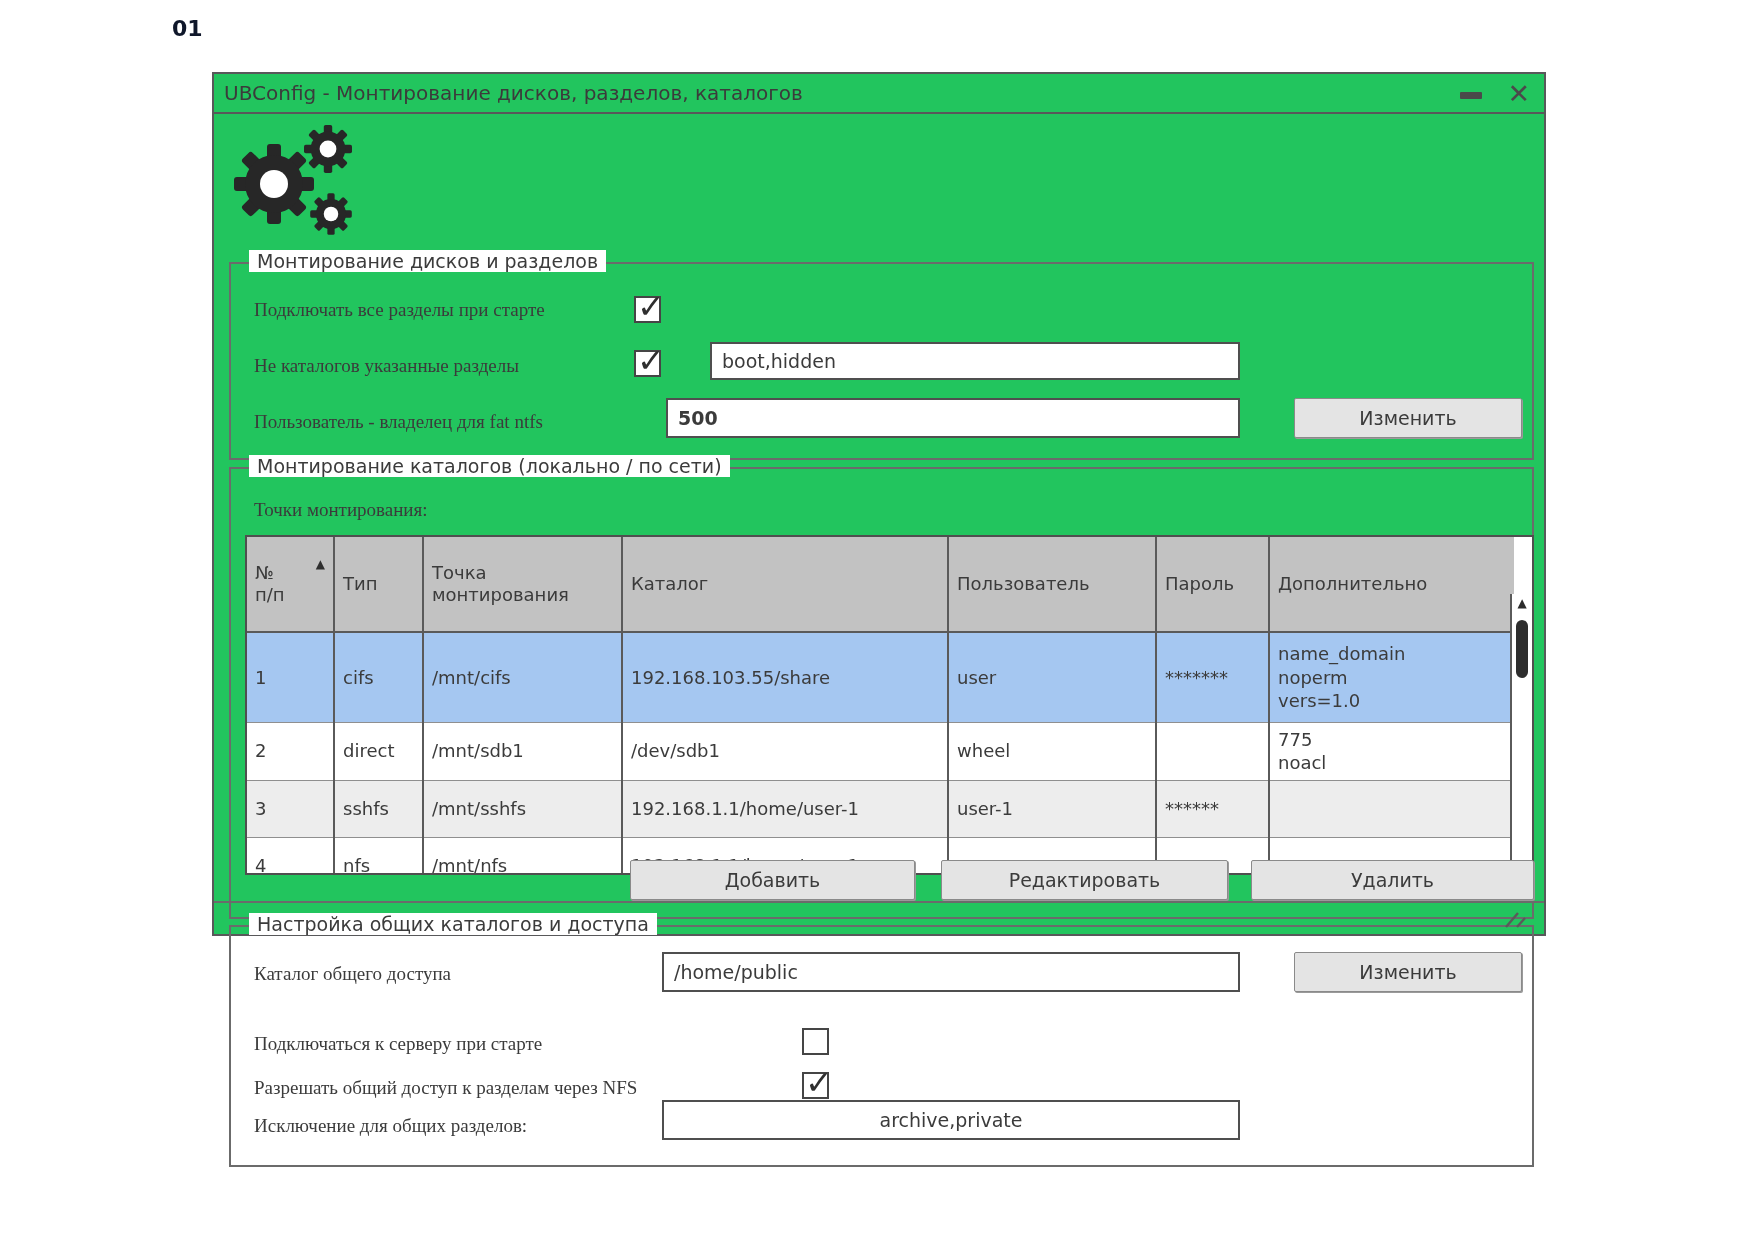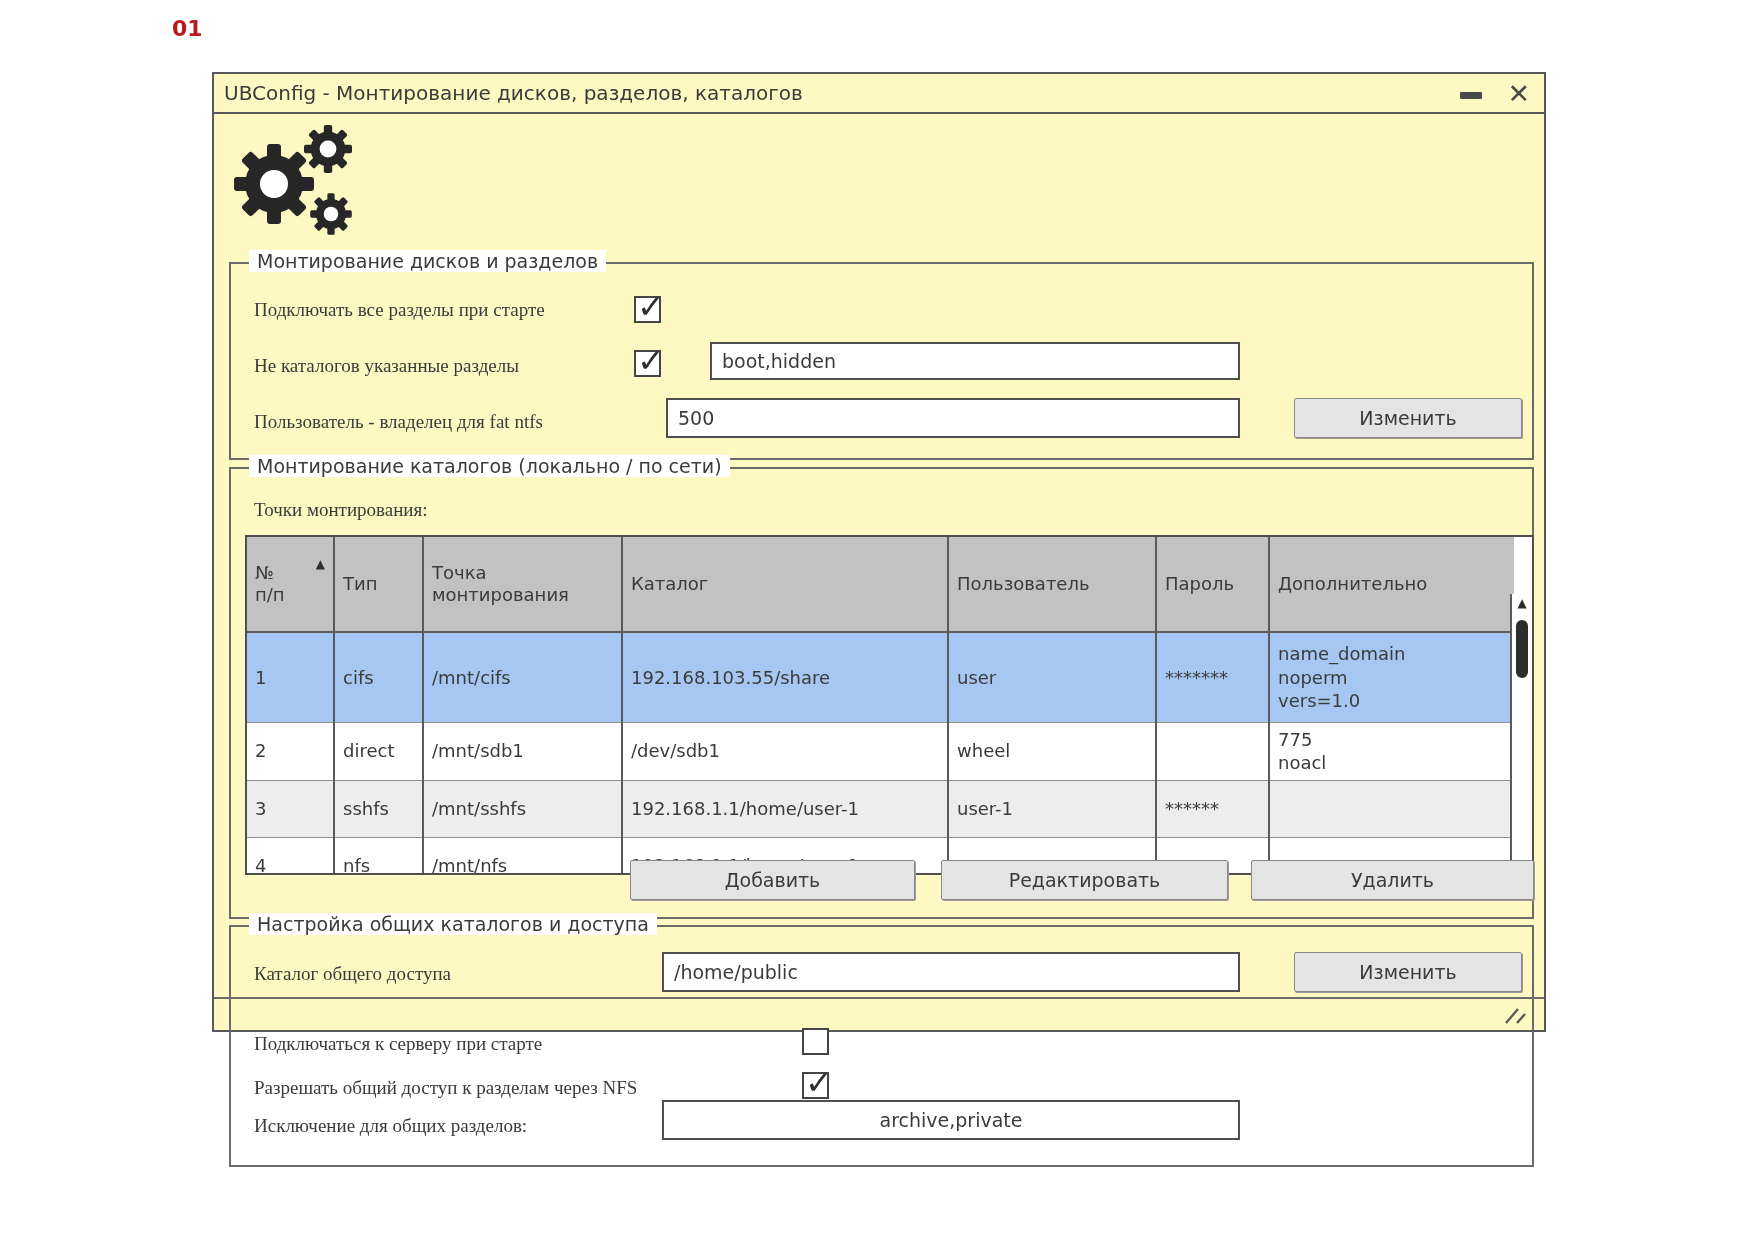--- a/index.html
+++ b/index.html
@@ -1,21 +1,21 @@
 <!DOCTYPE html>
 <html><head>
 <meta charset="utf-8">
 <style>
   * { margin:0; padding:0; box-sizing:border-box; }
   html,body { width:1753px; height:1240px; background:#ffffff;
     font-family:"DejaVu Sans","Liberation Sans",sans-serif; color:#3b3b3b; }
-  .page-label { position:absolute; left:172px; top:16px; font-size:22px; font-weight:bold; color:#b91c1c; }
-
-  .window { position:absolute; left:212px; top:72px; width:1334px; height:960px;
-    border:2px solid #58585a; background:#fef9c3; }
+  .page-label { position:absolute; left:172px; top:16px; font-size:22px; font-weight:bold; color:#0f172a; }
+
+  .window { position:absolute; left:212px; top:72px; width:1334px; height:864px;
+    border:2px solid #58585a; background:#22c55e; }
 
   .titlebar { position:absolute; left:0; top:0; right:0; height:40px; border-bottom:2px solid #58585a;
     display:flex; align-items:center; }
   .titlebar .title { padding-left:10px; font-size:20px; }
   .win-min { position:absolute; right:62px; top:18px; width:22px; height:7px; background:#4a4a4a; border-radius:1px; cursor:default; }
   .win-close { position:absolute; right:14px; top:2px; font-size:27px; color:#4a4a4a; font-weight:bold; cursor:default; line-height:36px; }
 
   .gears { position:absolute; left:14px; top:46px; }
   .subtitle { position:absolute; left:153px; top:90px; font-size:20px; }
 
@@ -121,21 +121,21 @@
     <span class="legend">Монтирование дисков и разделов</span>
   </div>
   <div class="lbl" style="left:40px; top:222px;">Подключать все разделы при старте</div>
   <div class="checkbox checked" style="left:420px; top:222px;"></div>
 
   <div class="lbl" style="left:40px; top:278px;">Не каталогов указанные разделы</div>
   <div class="checkbox checked" style="left:420px; top:276px;"></div>
   <input class="tbox" style="left: 496px; top: 268px; width: 530px; height: 38px;" value="boot,hidden">
 
   <div class="lbl" style="left:40px; top:334px;">Пользователь - владелец для fat ntfs</div>
-  <input class="tbox" style="left: 452px; top: 324px; width: 574px; height: 40px;" value="500">
+  <input class="tbox" style="left: 452px; top: 324px; width: 574px; height: 40px; font-weight: bold;" value="500">
   <div class="btn" style="left:1080px; top:324px; width:228px; height:40px;">Изменить</div>
 
   <div class="groupbox" style="left:15px; top:393px; width:1305px; height:452px;">
     <span class="legend">Монтирование каталогов (локально / по сети)</span>
   </div>
   <div class="lbl" style="left:40px; top:422px;">Точки монтирования:</div>
 
   <div class="table-wrap">
     <table class="mounts">
       <colgroup>

